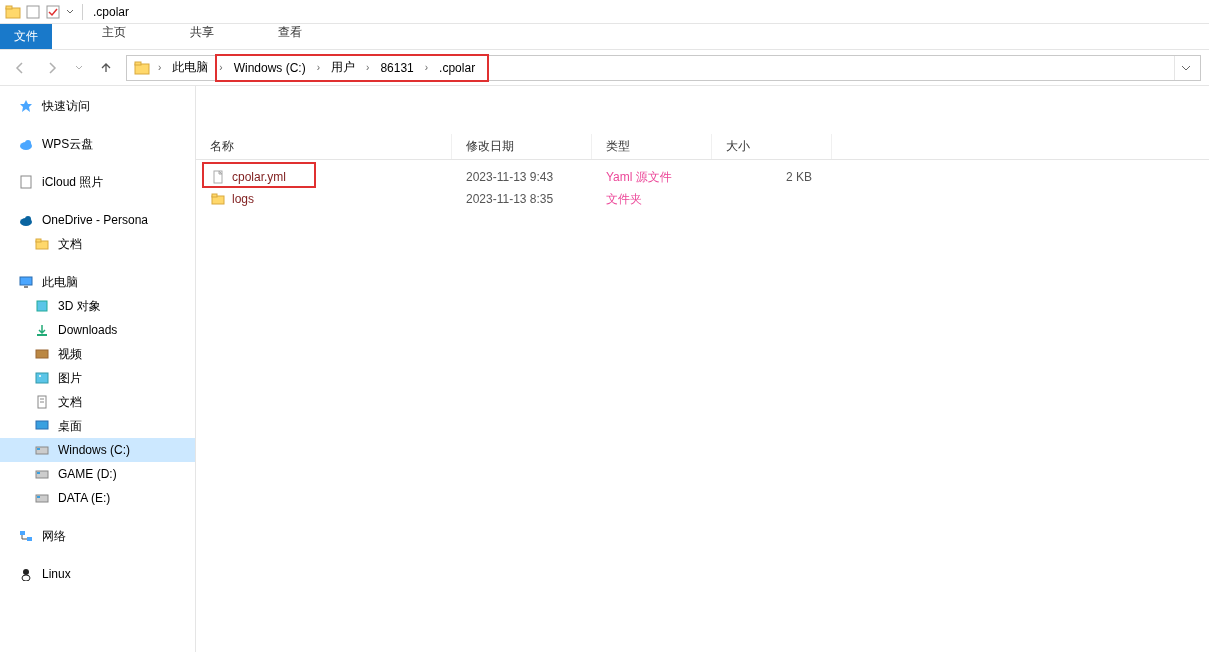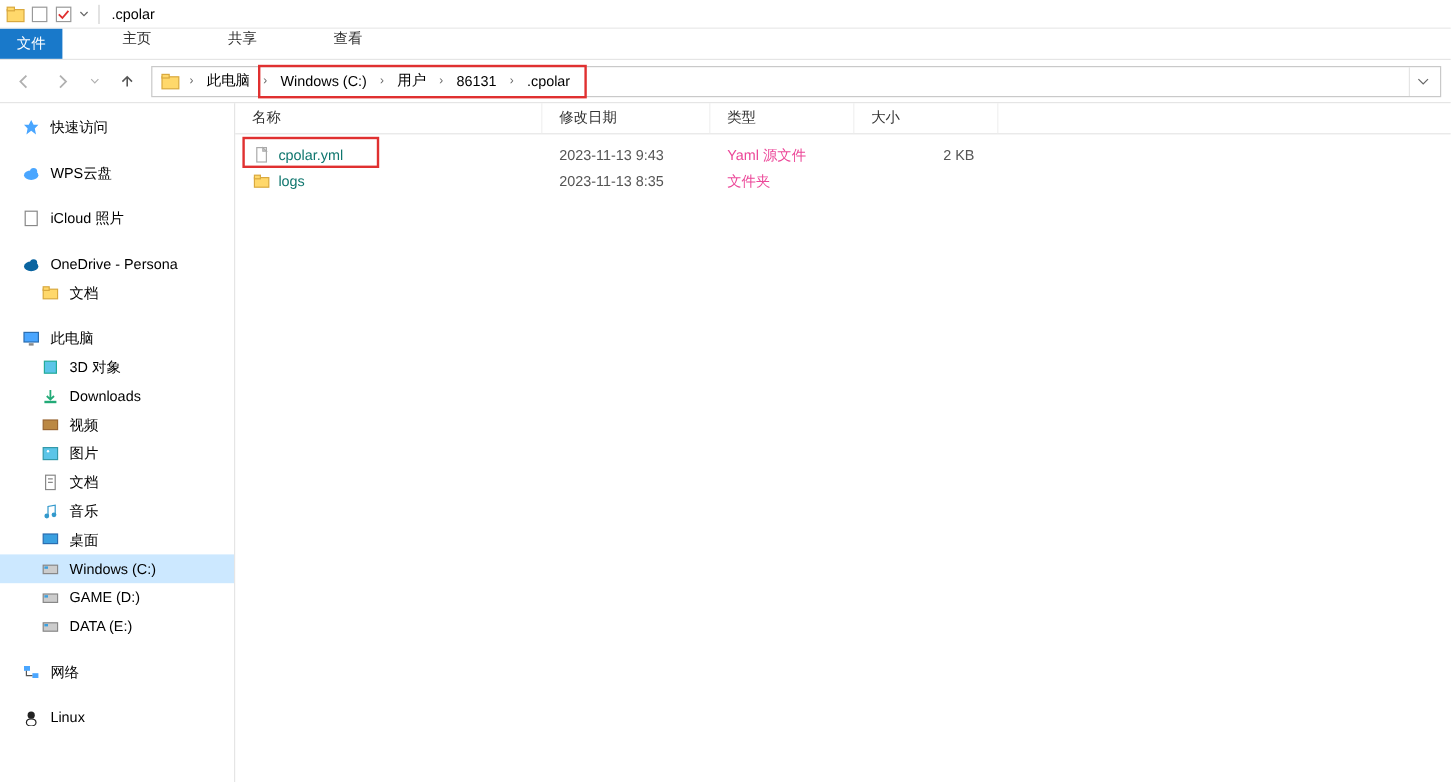--- a/index.html
+++ b/index.html
@@ -25,29 +25,29 @@
 
 .content { display: flex; height: calc(652px - 24px - 26px - 36px);}
 .sidebar { width: 196px; border-right: 1px solid #e5e5e5; padding-top: 8px; overflow: hidden;}
 .side-group { margin-bottom: 14px;}
 .side-item { height: 24px; display: flex; align-items: center; padding-left: 18px; gap: 8px; color: #000;}
 .side-item.indent1 { padding-left: 34px;}
 .side-item.indent2 { padding-left: 34px;}
 .side-item.selected { background: #cce8ff;}
 .side-icon { width: 16px; height: 16px; display: flex; align-items: center; justify-content: center;}
 
-.main { flex: 1; position: relative;}
+.main { flex: 1; position: relative; margin-top: 48px;}
 .col-headers { height: 26px; border-bottom: 1px solid #e5e5e5; display: flex; align-items: center;}
 .col-h { padding-left: 14px; color: #333; border-right: 1px solid #f0f0f0; height:100%; display:flex; align-items:center;}
 .col-name { width: 256px;}
 .col-date { width: 140px;}
 .col-type { width: 120px;}
 .col-size { width: 120px;}
 .file-row { height: 22px; display: flex; align-items: center;}
-.file-cell { padding-left: 14px; color: #0f766e; display:flex; align-items:center; gap:6px;}
+.file-cell { padding-left: 14px; color: #7f1d1d; display:flex; align-items:center; gap:6px;}
 .fc-name { width: 256px;}
 .fc-date { width: 140px; color:#555;}
 .fc-type { width: 120px; color:#ec4899;}
 .fc-size { width: 120px; text-align:right; padding-right:20px; color:#555; justify-content:flex-end;}
 .file-highlight { position: absolute; border: 2px solid #e03030; pointer-events: none;}
 
 svg { display: block;}
 </style>
 </head>
 <body>
@@ -245,30 +245,20 @@
                 <rect x="3" y="1" width="8" height="12" fill="#fff" stroke="#888"></rect>
                 <line x1="5" y1="4" x2="9" y2="4" stroke="#888"></line>
                 <line x1="5" y1="7" x2="9" y2="7" stroke="#888"></line>
               </svg>
             </span>
             <span>文档</span>
           </div>
           <div class="side-item indent2">
             <span class="side-icon">
               <svg width="14" height="14">
-                <path d="M5 11 L5 3 L11 2 L11 10" stroke="#39c" fill="none"></path>
-                <circle cx="4" cy="11" r="2" fill="#39c"></circle>
-                <circle cx="10" cy="10" r="2" fill="#39c"></circle>
-              </svg>
-            </span>
-            <span>音乐</span>
-          </div>
-          <div class="side-item indent2">
-            <span class="side-icon">
-              <svg width="14" height="14">
                 <rect x="1" y="2" width="12" height="8" fill="#3aa0e0" stroke="#2a6db0"></rect>
               </svg>
             </span>
             <span>桌面</span>
           </div>
           <div class="side-item indent2 selected">
             <span class="side-icon">
               <svg width="14" height="14">
                 <rect x="1" y="4" width="12" height="7" fill="#ccc" stroke="#888"></rect>
                 <rect x="2" y="5" width="3" height="2" fill="#3aa0e0"></rect>

